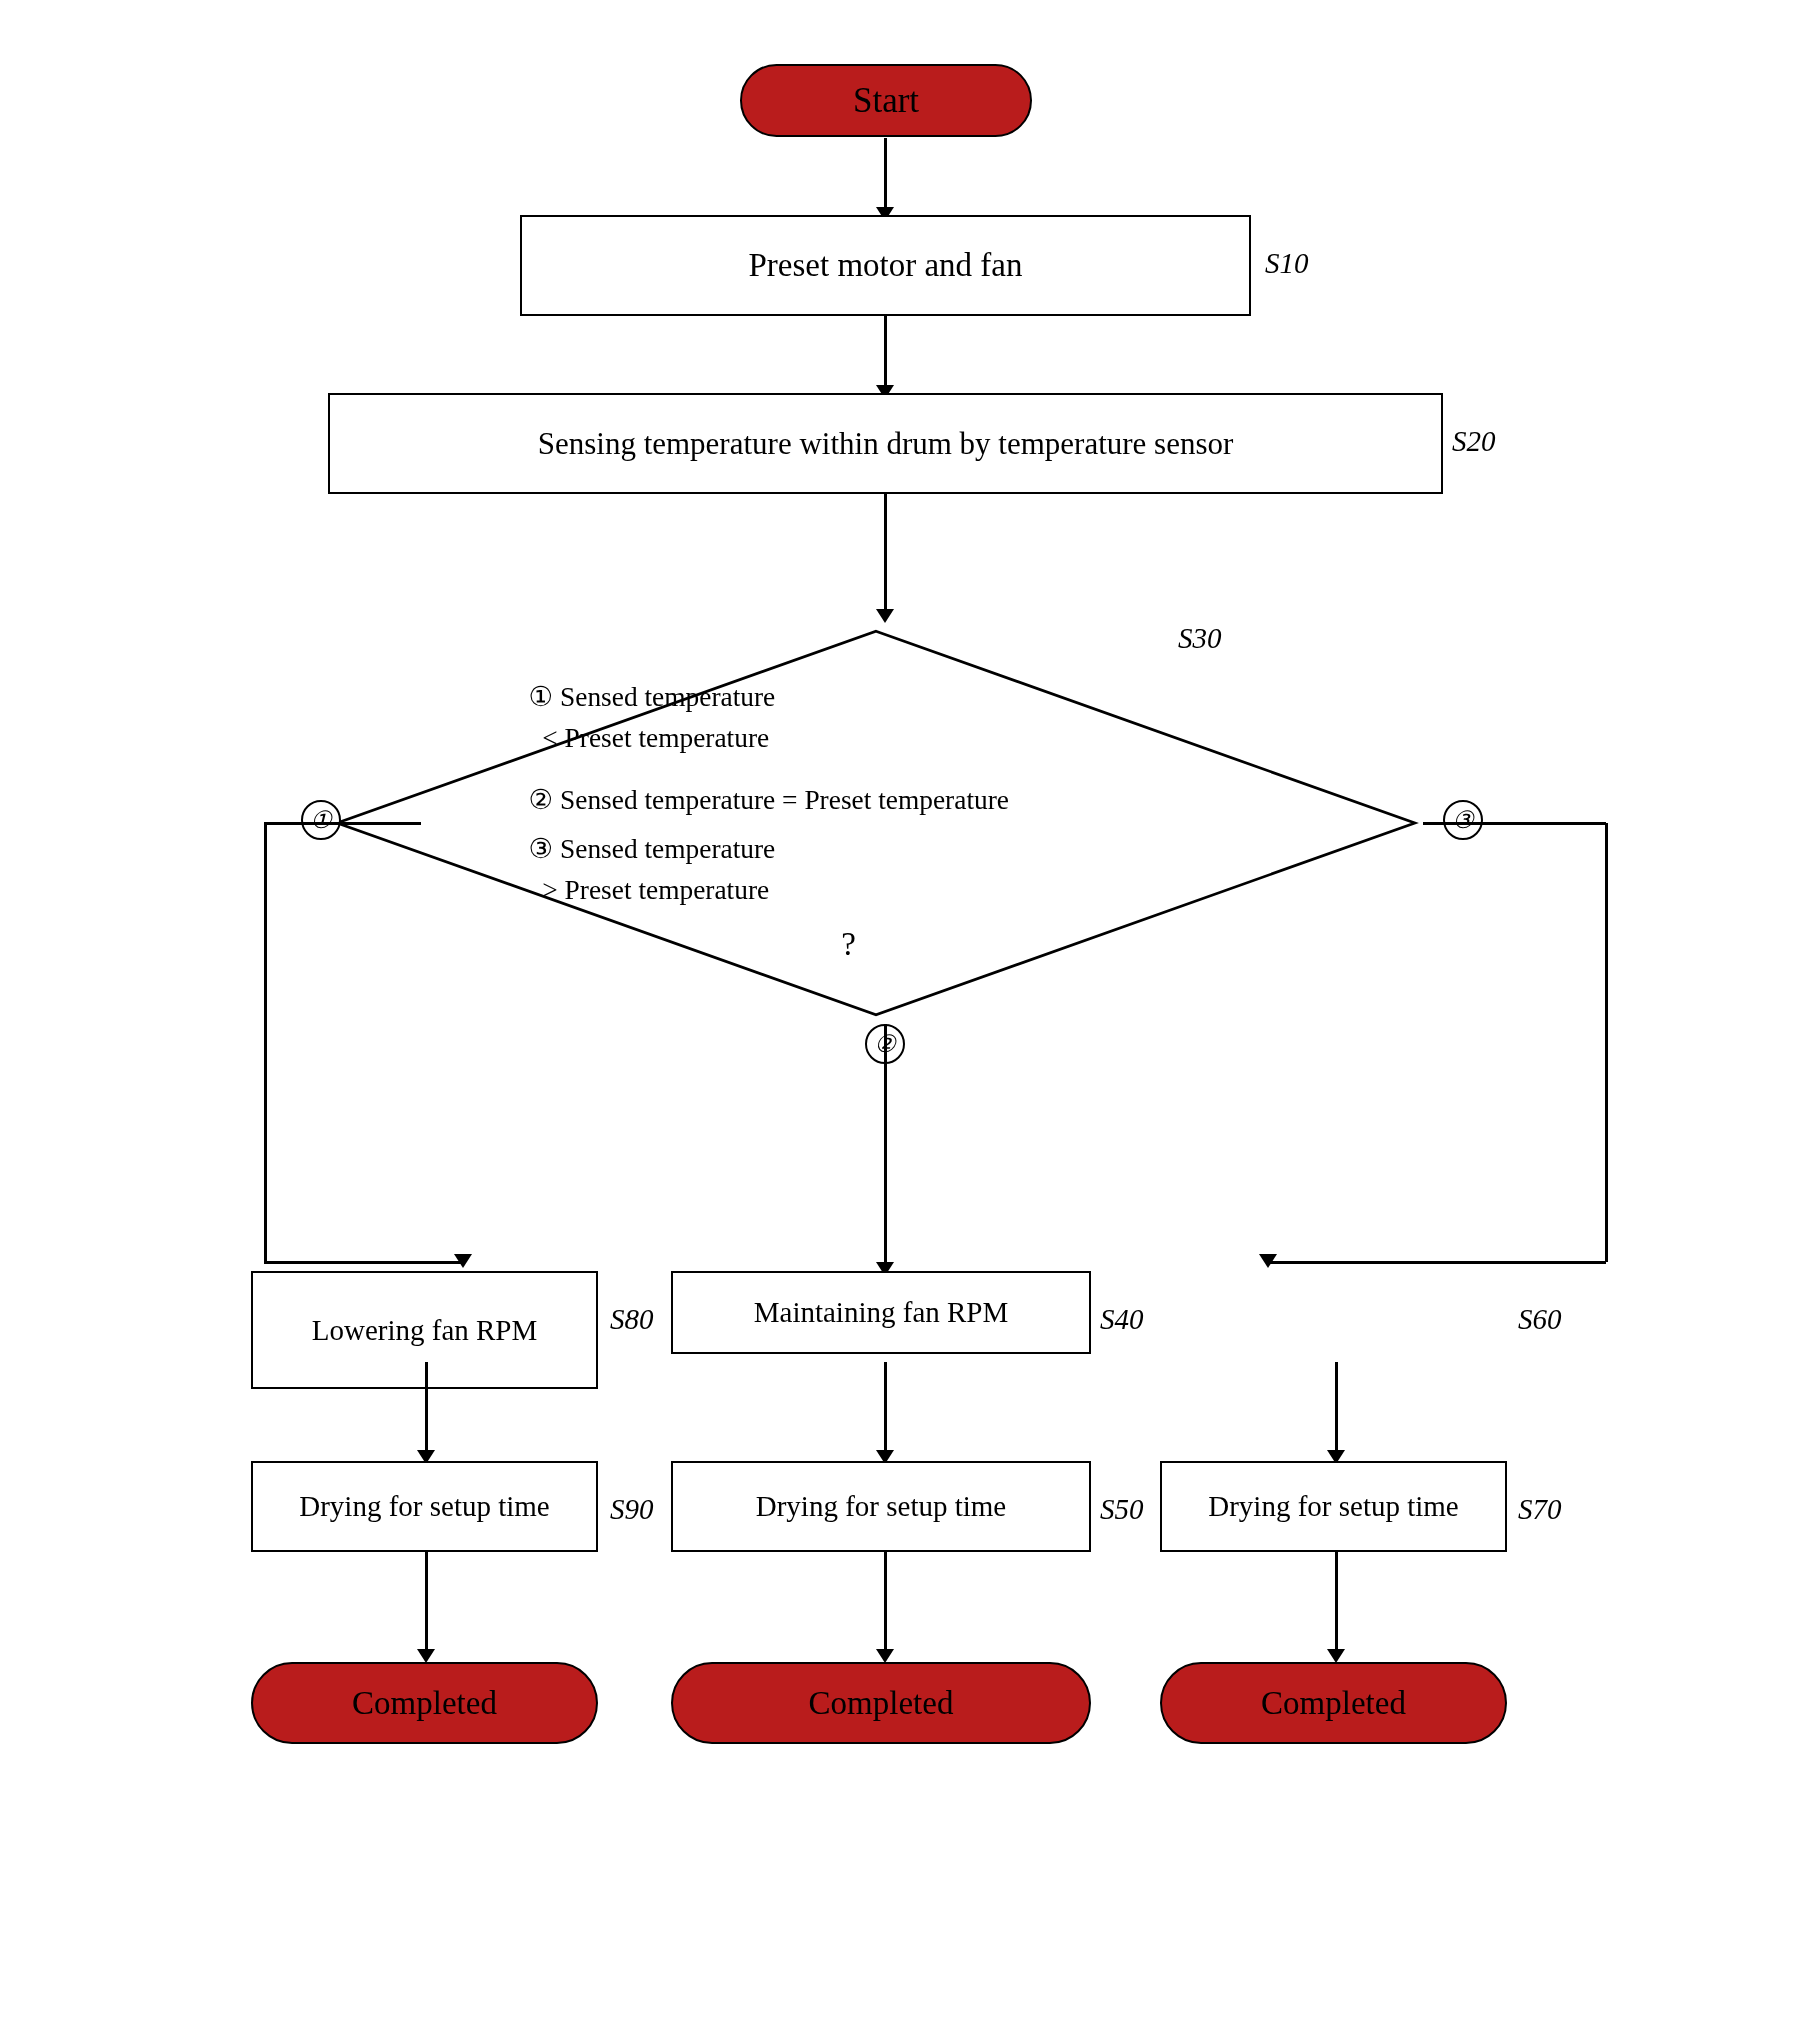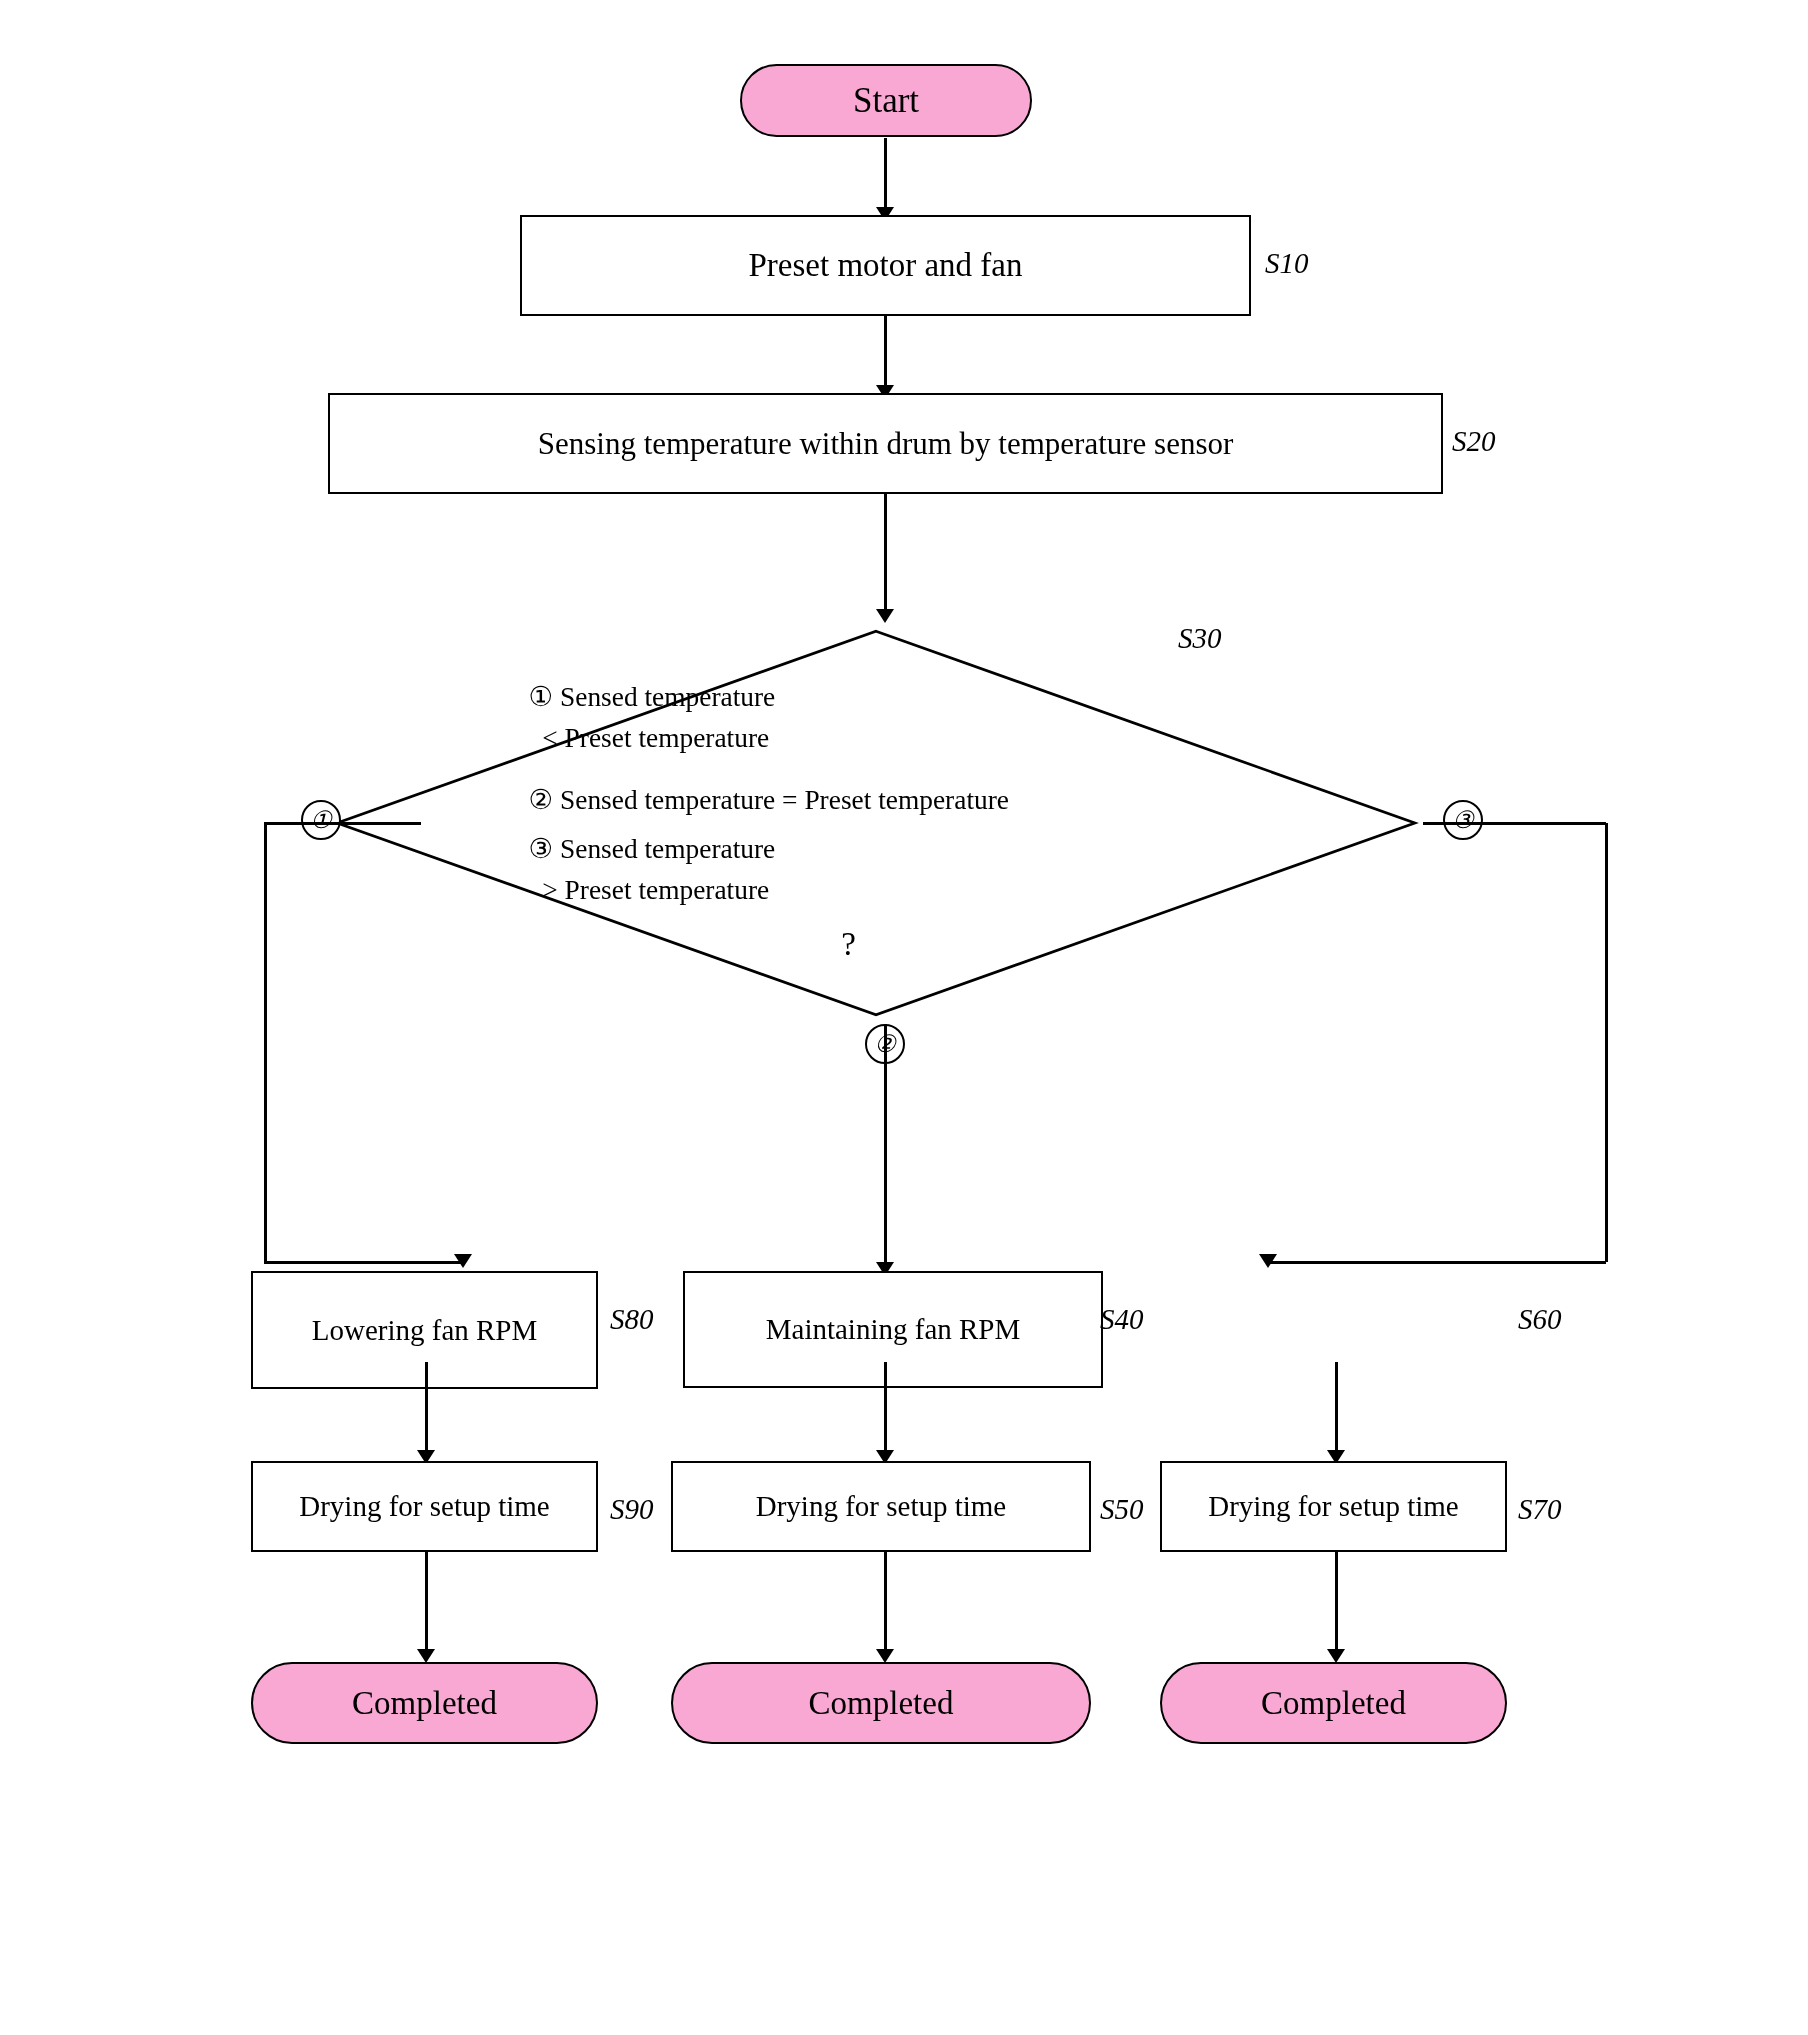--- a/index.html
+++ b/index.html
@@ -26,21 +26,21 @@
       align-items: center;
       justify-content: center;
       text-align: center;
       font-size: 31px;
     }
 
     
     .terminal {
       border: 2.7px solid #000;
       border-radius: 46px;
-      background: #f9a8d4;
+      background: #b91c1c;
     }
 
     
     .process {
       border: 2.7px solid #000;
       background: #fff;
     }
 
     
     .arrow {
@@ -177,21 +177,21 @@
   <div class="arrowhead-down" style="left:1086px; top:1217px;"></div>
 
   <div class="arrow arrow-v" style="left:711px; top:987px; height:242px;"></div>
   <div class="arrowhead-down" style="left:703px; top:1225px;"></div>
 
   <div class="shape process" style="left:78px; top:1234px; width:347px; height:118px; font-size:29px;">
     <span>Lowering fan RPM</span>
   </div>
   <span class="step-label" style="left:437px; top:1266px;">S80</span>
 
-  <div class="shape process" style="left:498px; top:1234px; width:420px; height:117px; font-size:29px;margin-left:12px;">
+  <div class="shape process" style="left:498px; top:1234px; width:420px; height:83px; font-size:29px;">
     <span>Maintaining fan RPM</span>
   </div>
   <span class="step-label" style="left:927px; top:1266px;">S40</span>
 
   <span class="step-label" style="left:1345px; top:1266px;">S60</span>
 
   <div class="arrow arrow-v" style="left:252px; top:1325px; height:91px;"></div>
   <div class="arrowhead-down" style="left:244px; top:1413px;"></div>
 
   <div class="arrow arrow-v" style="left:711px; top:1325px; height:91px;"></div>

